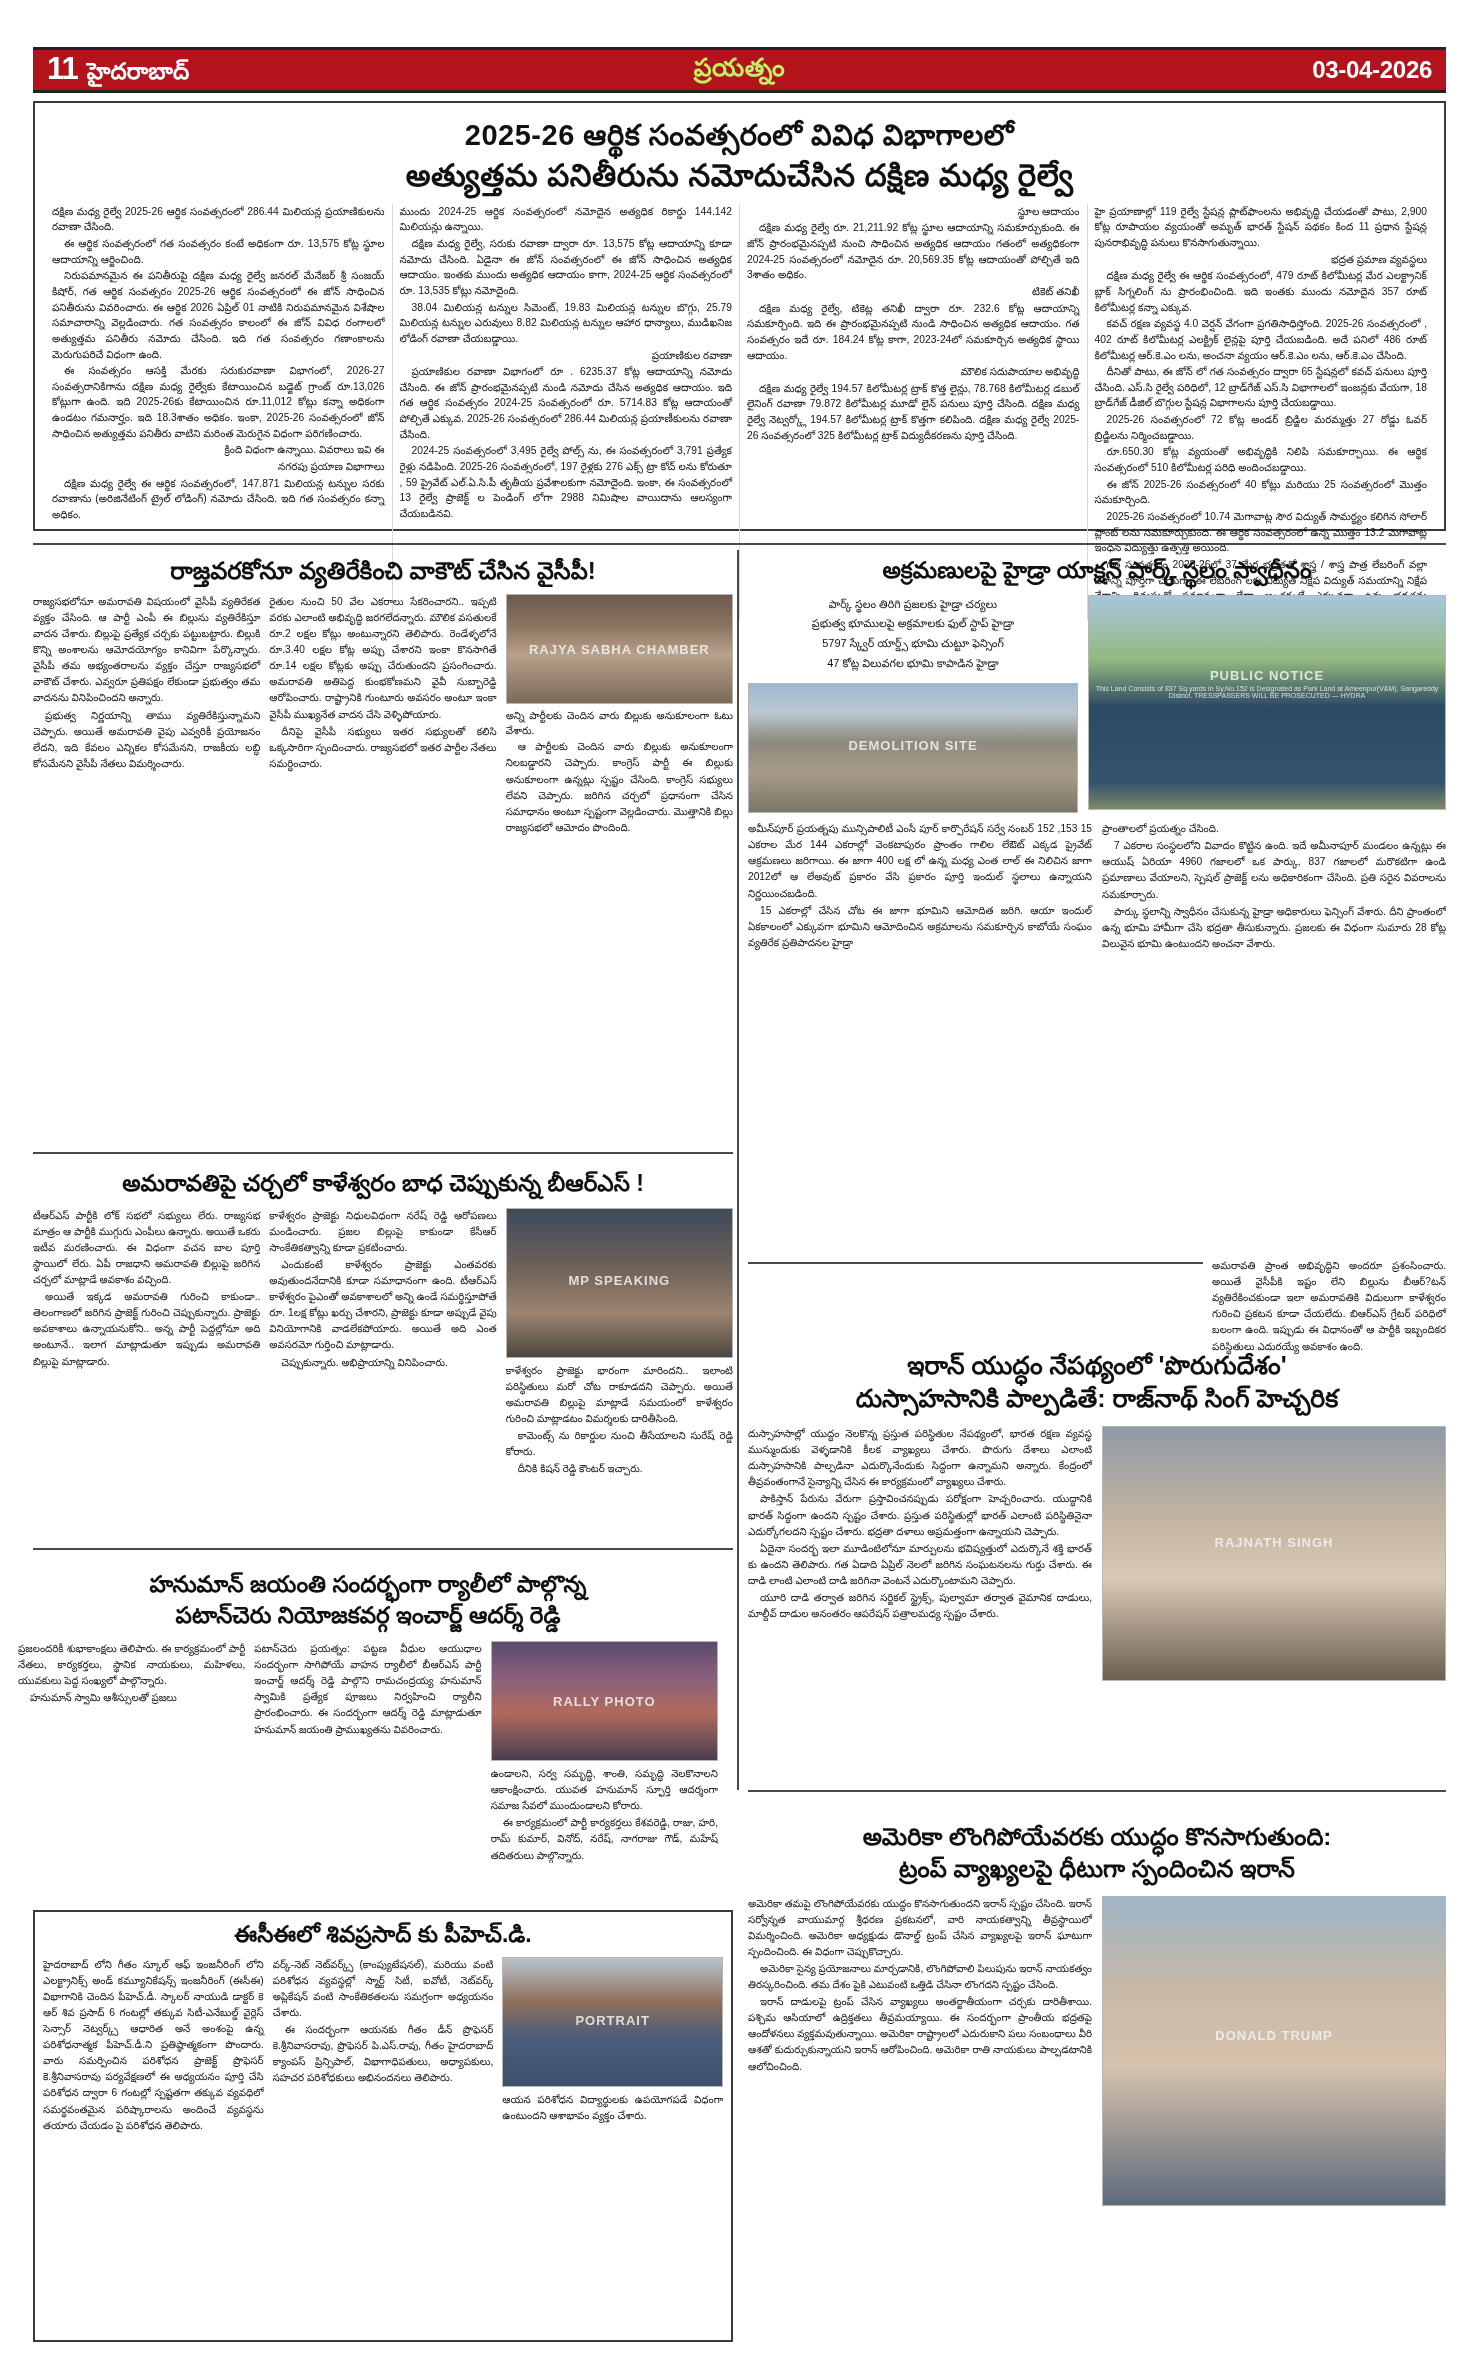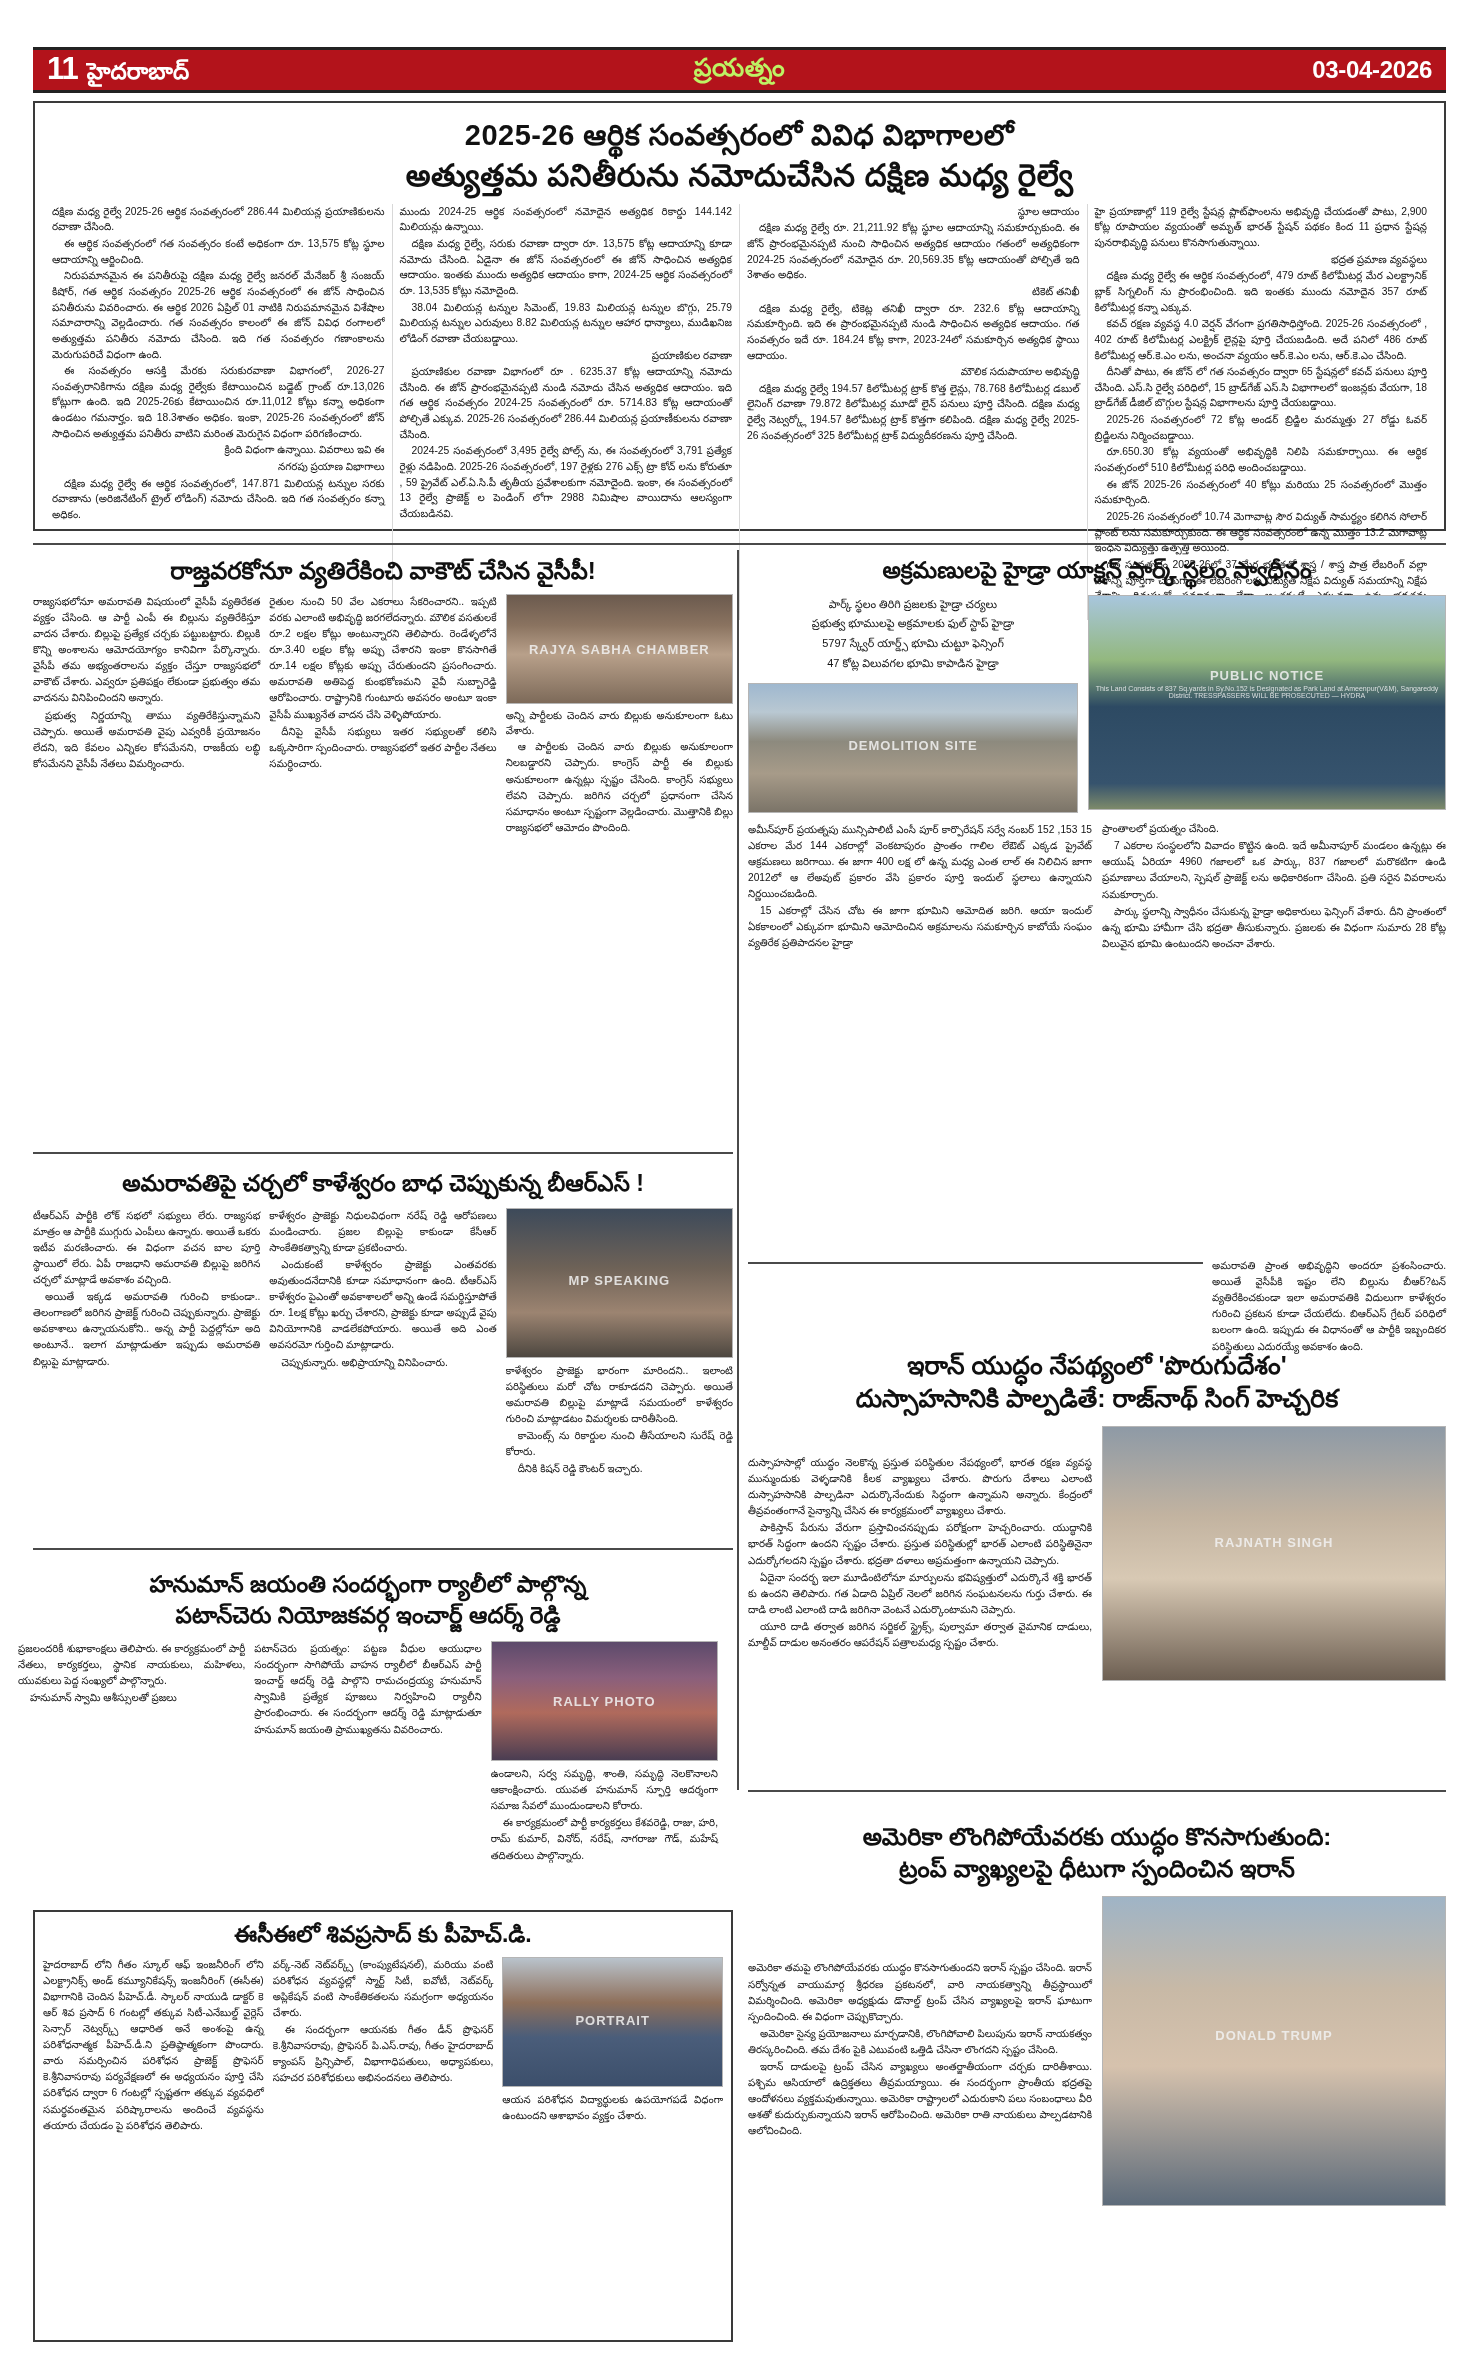--- a/index.html
+++ b/index.html
@@ -46,21 +46,21 @@
   .hl { text-align:center; font-weight:bold; line-height:1.24; }
   .hl-1 { font-size:24px; }
   .hl-2 { font-size:23px; }
   .hl-3 { font-size:25px; }
   .hl-4 { font-size:24px; }
 
   .rule { border-top:2px solid #4a4a4a; }
 
   
   .panel { position:absolute; }
-  .cols2 { display:flex; gap:10px;align-items:center; }
+  .cols2 { display:flex; gap:10px; }
   .cols3 { display:flex; gap:9px; }
   .col { flex:1; font-size:10.2px; line-height:1.58; text-align:justify; }
   .col p { margin:0 0 1px; text-indent:12px; }
   .col p.noind { text-indent:0; }
 
   .photo { background:#cfcfcf; border:1px solid #b5b5b5; position:relative; overflow:hidden; }
   .cap { font-size:10.2px; line-height:1.5; text-align:justify; }
 
   .bullets { font-size:11px; line-height:1.72; text-align:center; }
   .bullets div { margin-bottom:1px; }
@@ -120,21 +120,21 @@
       <p class="ctr">టికెట్ తనిఖీ</p>
       <p>దక్షిణ మధ్య రైల్వే, టికెట్ల తనిఖీ ద్వారా రూ. 232.6 కోట్ల ఆదాయాన్ని సమకూర్చింది. ఇది ఈ ప్రారంభమైనప్పటి నుండి సాధించిన అత్యధిక ఆదాయం. గత సంవత్సరం ఇదే రూ. 184.24 కోట్ల కాగా, 2023-24లో సమకూర్చిన అత్యధిక స్థాయి ఆదాయం.</p>
       <p class="ctr">మౌలిక సదుపాయాల అభివృద్ధి</p>
       <p>దక్షిణ మధ్య రైల్వే 194.57 కిలోమీటర్ల ట్రాక్ కొత్త లైన్లు, 78.768 కిలోమీటర్ల డబుల్ లైనింగ్ రవాణా 79.872 కిలోమీటర్ల మూడో లైన్ పనులు పూర్తి చేసింది. దక్షిణ మధ్య రైల్వే నెట్వర్క్లో 194.57 కిలోమీటర్ల ట్రాక్ కొత్తగా కలిపింది. దక్షిణ మధ్య రైల్వే 2025-26 సంవత్సరంలో 325 కిలోమీటర్ల ట్రాక్ విద్యుదీకరణను పూర్తి చేసింది.</p>
     </div>
     <div class="lcol">
       <p class="noind">హై ప్రయాణాల్లో 119 రైల్వే స్టేషన్ల ప్లాట్‌ఫాంలను అభివృద్ధి చేయడంతో పాటు, 2,900 కోట్ల రూపాయల వ్యయంతో అమృత్ భారత్ స్టేషన్ పథకం కింద 11 ప్రధాన స్టేషన్ల పునరాభివృద్ధి పనులు కొనసాగుతున్నాయి.</p>
       <p class="ctr">భద్రత ప్రమాణ వ్యవస్థలు</p>
       <p>దక్షిణ మధ్య రైల్వే ఈ ఆర్థిక సంవత్సరంలో, 479 రూట్ కిలోమీటర్ల మేర ఎలక్ట్రానిక్ బ్లాక్ సిగ్నలింగ్ ను ప్రారంభించింది. ఇది ఇంతకు ముందు నమోదైన 357 రూట్ కిలోమీటర్ల కన్నా ఎక్కువ.</p>
       <p>కవచ్ రక్షణ వ్యవస్థ 4.0 వెర్షన్ వేగంగా ప్రగతిసాధిస్తోంది. 2025-26 సంవత్సరంలో , 402 రూట్ కిలోమీటర్ల ఎలక్ట్రిక్ లైన్లపై పూర్తి చేయబడింది. అదే పనిలో 486 రూట్ కిలోమీటర్ల ఆర్.కె.ఎం లను, అంచనా వ్యయం ఆర్.కె.ఎం లను, ఆర్.కె.ఎం చేసింది.</p>
-      <p>దీనితో పాటు, ఈ జోన్ లో గత సంవత్సరం ద్వారా 65 స్టేషన్లలో కవచ్ పనులు పూర్తి చేసింది. ఎస్.సి రైల్వే పరిధిలో, 15 బ్రాడ్‌గేజ్ ఎస్.సి విభాగాలలో ఇంజన్లకు వేయగా, 18 బ్రాడ్‌గేజ్ డీజిల్ బొగ్గుల స్టేషన్ల విభాగాలను పూర్తి చేయబడ్డాయి.</p>
+      <p>దీనితో పాటు, ఈ జోన్ లో గత సంవత్సరం ద్వారా 65 స్టేషన్లలో కవచ్ పనులు పూర్తి చేసింది. ఎస్.సి రైల్వే పరిధిలో, 12 బ్రాడ్‌గేజ్ ఎస్.సి విభాగాలలో ఇంజన్లకు వేయగా, 18 బ్రాడ్‌గేజ్ డీజిల్ బొగ్గుల స్టేషన్ల విభాగాలను పూర్తి చేయబడ్డాయి.</p>
       <p>2025-26 సంవత్సరంలో 72 కోట్ల అండర్ బ్రిడ్జిల మరమ్మత్తు 27 రోడ్డు ఓవర్ బ్రిడ్జిలను నిర్మించబడ్డాయి.</p>
       <p>రూ.650.30 కోట్ల వ్యయంతో అభివృద్ధికి నిలిపి సమకూర్చాయి. ఈ ఆర్థిక సంవత్సరంలో 510 కిలోమీటర్ల పరిధి అందించబడ్డాయి.</p>
       <p>ఈ జోన్ 2025-26 సంవత్సరంలో 40 కోట్లు మరియు 25 సంవత్సరంలో మొత్తం సమకూర్చింది.</p>
       <p>2025-26 సంవత్సరంలో 10.74 మెగావాట్ల సౌర విద్యుత్ సామర్థ్యం కలిగిన సోలార్ ప్లాంట్ లను సమకూర్చుకుంది. ఈ ఆర్థిక సంవత్సరంలో ఉన్న మొత్తం 13.2 మెగావాట్ల ఇంధన విద్యుత్తు ఉత్పత్తి అయింది.</p>
       <p>గత సంవత్సరం 2025-26లో 37 మేర భద్రతతో శాస్త్ర / శాస్త్ర పాత్ర లేబరింగ్ వల్లా వేగాన్ని పూర్తిగా చేయగా, ఈ లేబరింగ్ లకు విద్యుత్ నిక్షేప విద్యుత్ సమయాన్ని నిక్షేప వేగాన్ని దినుసుతో సమానంగా లేదా అంతకంటే ఎక్కువగా ఉన్న భద్రతను ఉంచబడ్డాయి.</p>
     </div>
   </div>
 </div>
 
 <div class="panel rule" style="left:33px; top:543px; width:1413px;"></div>

